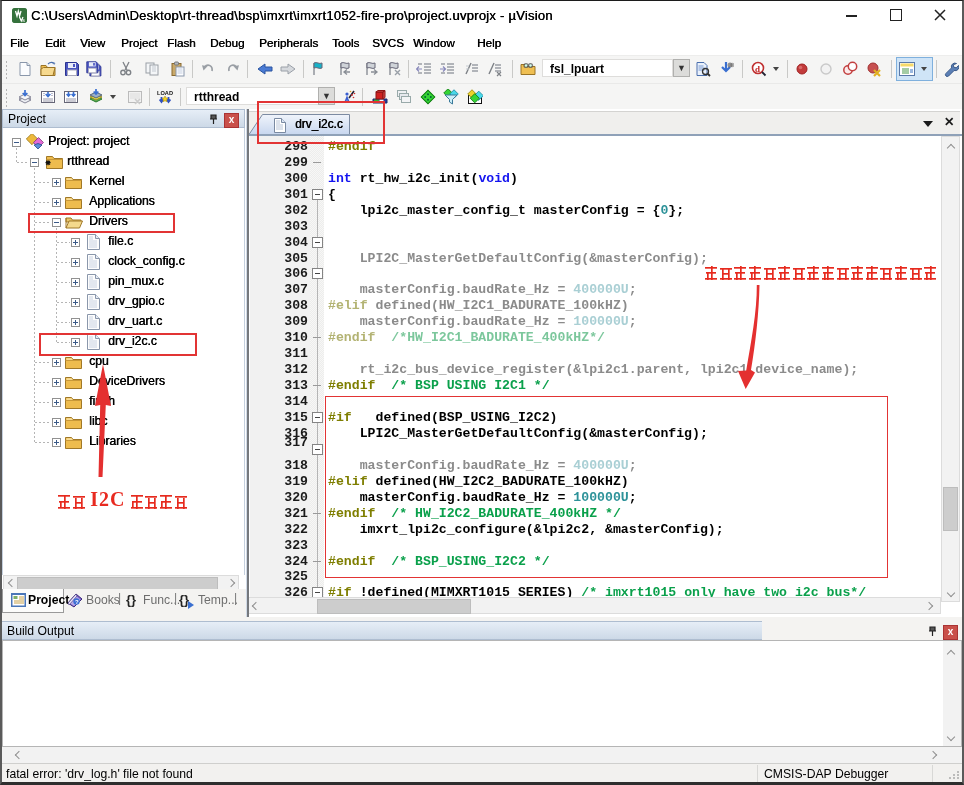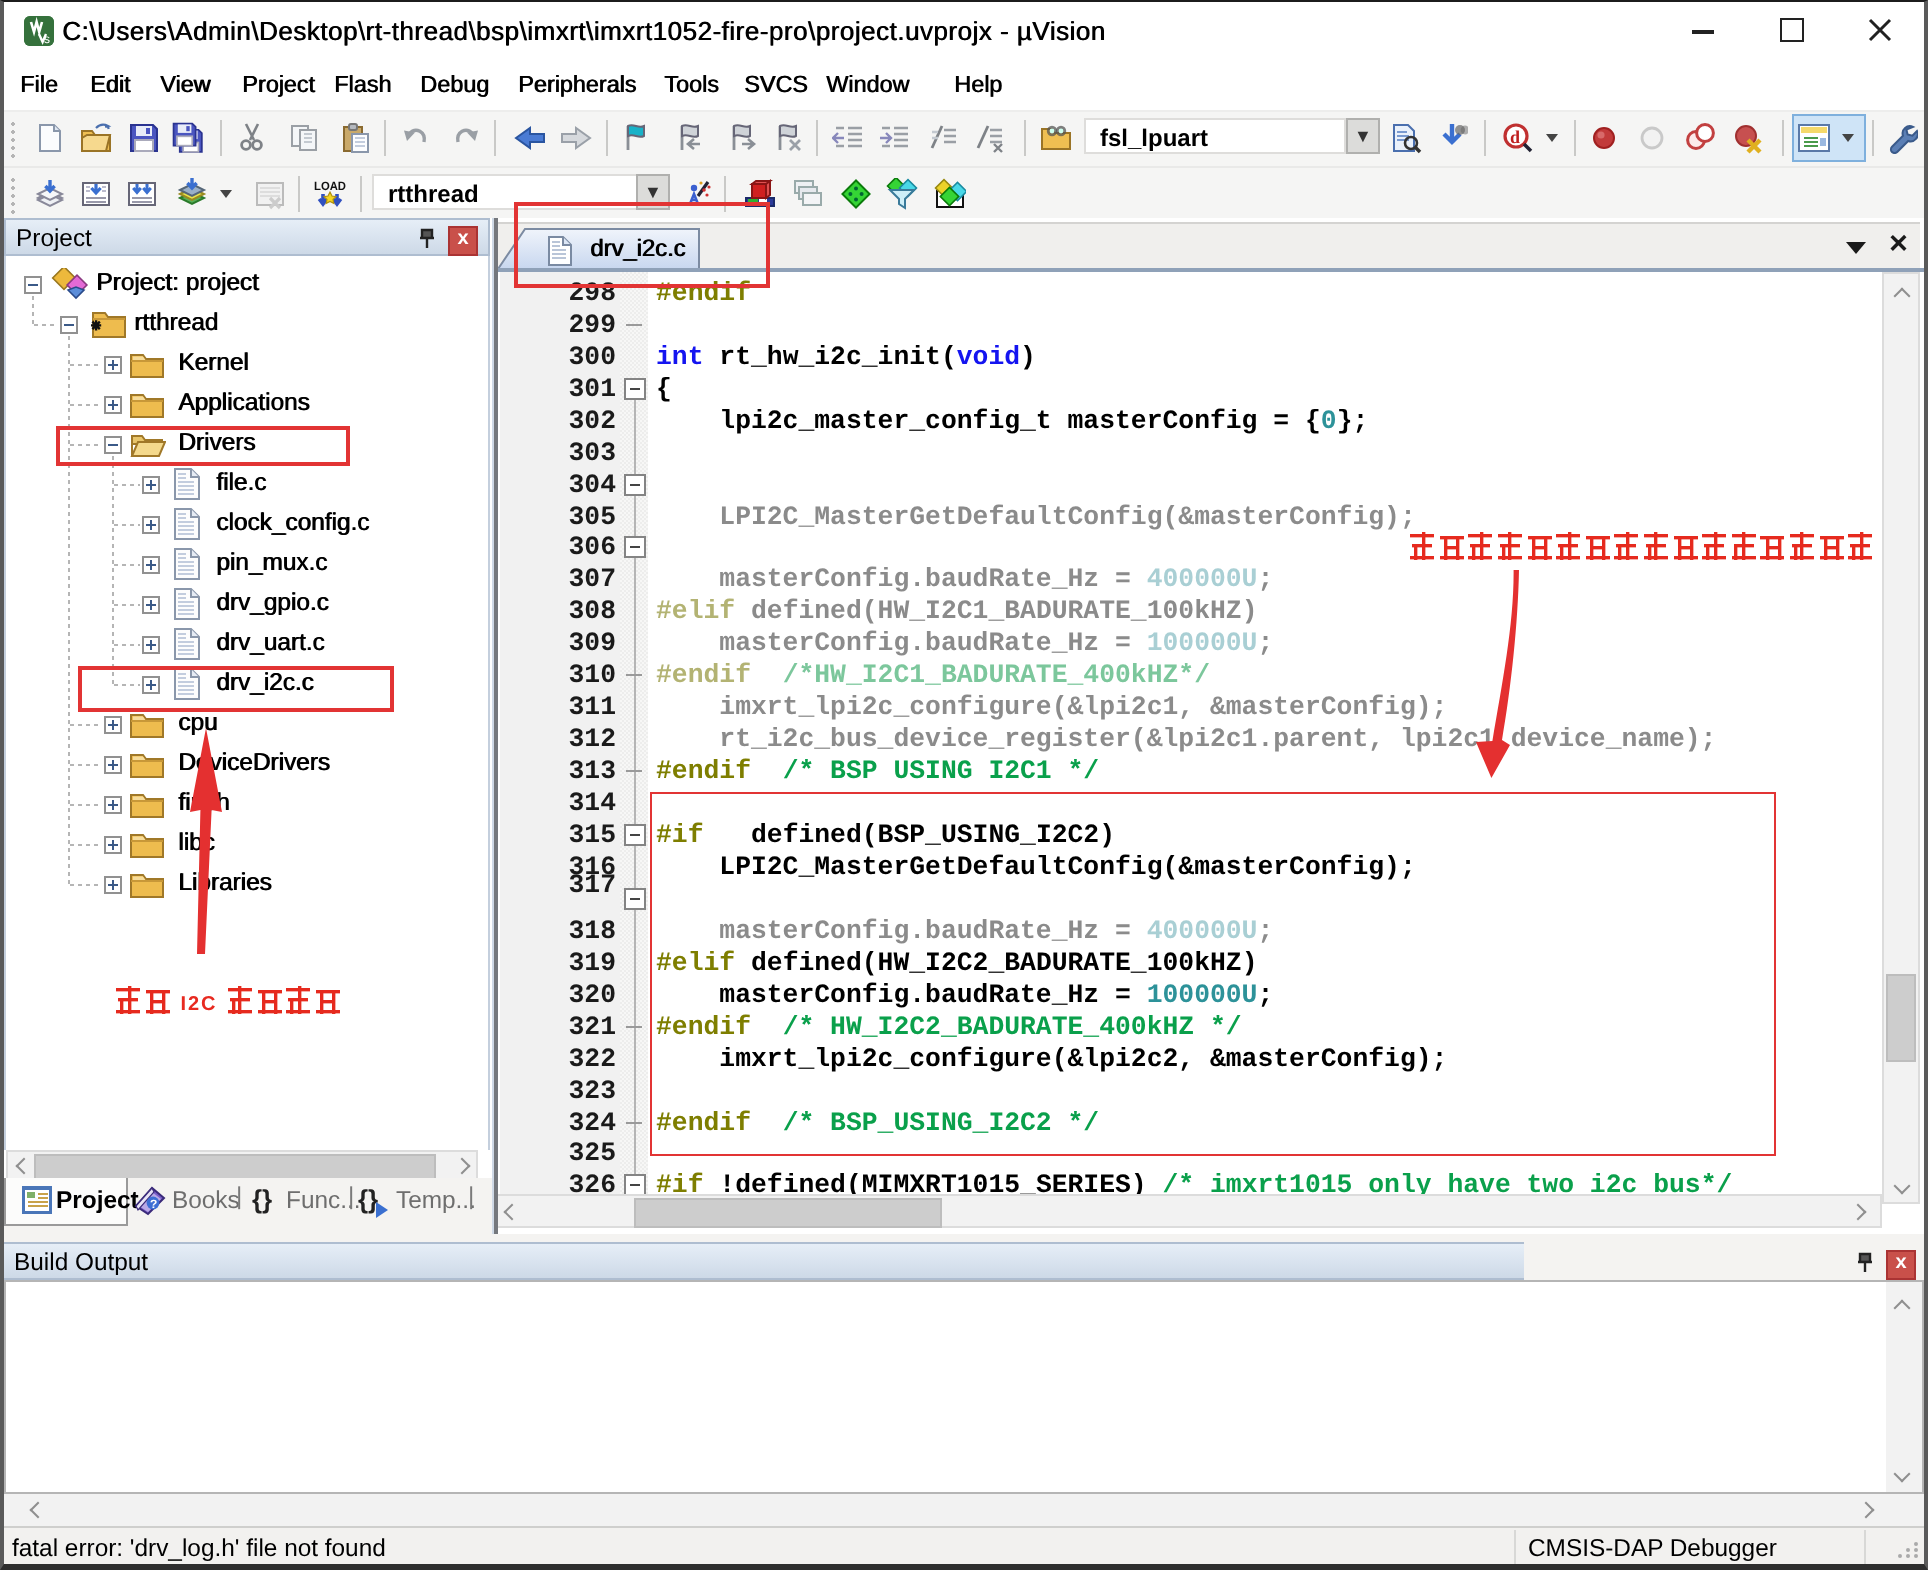--- a/index.html
+++ b/index.html
@@ -656,21 +656,20 @@
 <div class="cl ln" style="left:2px;top:130.4px">306</div>
 <div class="cl ln" style="left:2px;top:146.3px">307</div>
 <div class="cl" style="left:82px;top:146.3px"><span class="gr">    masterConfig.baudRate_Hz = </span><span class="numi">400000U</span><span class="gr">;</span></div>
 <div class="cl ln" style="left:2px;top:162.3px">308</div>
 <div class="cl" style="left:82px;top:162.3px"><span class="ppi">#elif</span><span class="gr"> defined(HW_I2C1_BADURATE_100kHZ)</span></div>
 <div class="cl ln" style="left:2px;top:178.2px">309</div>
 <div class="cl" style="left:82px;top:178.2px"><span class="gr">    masterConfig.baudRate_Hz = </span><span class="numi">100000U</span><span class="gr">;</span></div>
 <div class="cl ln" style="left:2px;top:194.2px">310</div>
 <div class="cl" style="left:82px;top:194.2px"><span class="ppi">#endif</span><span class="gr">  </span><span class="cmi">/*HW_I2C1_BADURATE_400kHZ*/</span></div>
 <div class="cl ln" style="left:2px;top:210.2px">311</div>
-<div class="cl" style="left:82px;top:210.2px"><span class="gr">    imxrt_lpi2c_configure(&amp;lpi2c1, &amp;masterConfig);</span></div>
 <div class="cl ln" style="left:2px;top:226.1px">312</div>
 <div class="cl" style="left:82px;top:226.1px"><span class="gr">    rt_i2c_bus_device_register(&amp;lpi2c1.parent, lpi2c1.device_name);</span></div>
 <div class="cl ln" style="left:2px;top:242.1px">313</div>
 <div class="cl" style="left:82px;top:242.1px"><span class="pp1">#endif</span>  <span class="cmt">/* BSP USING I2C1 */</span></div>
 <div class="cl ln" style="left:2px;top:258.0px">314</div>
 <div class="cl ln" style="left:2px;top:273.9px">315</div>
 <div class="cl" style="left:82px;top:273.9px"><span class="pp1">#if</span>   defined(BSP_USING_I2C2)</div>
 <div class="cl ln" style="left:2px;top:289.9px">316</div>
 <div class="cl" style="left:82px;top:289.9px">    LPI2C_MasterGetDefaultConfig(&amp;masterConfig);</div>
 <div class="cl ln" style="left:2px;top:299px">317</div>
@@ -766,14 +765,14 @@
 <div class="rbox" style="left:28px;top:213px;width:147px;height:20px"></div>
 <div class="rbox" style="left:39px;top:333px;width:158px;height:23px"></div>
 <div class="rbox" style="left:257px;top:101px;width:128px;height:43px;z-index:30"></div>
 <div class="rbox" style="left:325px;top:396px;width:563px;height:182px;border-width:1.5px"></div>
 <svg class="a" style="left:88px;top:360px;z-index:41" width="30" height="122" viewBox="0 0 30 122">
  <polygon points="15,4 7,46 12.2,45 10.5,117 14.5,117 17.8,45 23,46" fill="#e43030"></polygon>
 </svg>
 <svg class="a" style="left:730px;top:282px;z-index:41" width="36" height="112" viewBox="0 0 36 112">
  <path d="M29.5 3 C29 30 25.5 62 21 88 L25 90.5 L15.7 107 L8 89 L16.2 88.5 C21 60 27 30 26.8 3 Z" fill="#e43030"></path>
 </svg>
-<div class="redtxt" style="left:57px;top:493px;font-size:14px"><span class="cj"></span><span class="cj v2"></span><b style="font-family:Liberation Sans, sans-serif;font-size:10px;letter-spacing:1px;margin:0 4px">I2C</b><span class="cj"></span><span class="cj v2"></span><span class="cj"></span><span class="cj v2"></span></div>
+<div class="redtxt" style="left:57px;top:493px;font-size:14px"><span class="cj"></span><span class="cj v2"></span><b style="font-family:Liberation Serif, serif;font-size:20px;letter-spacing:1px;margin:0 4px">I2C</b><span class="cj"></span><span class="cj v2"></span><span class="cj"></span><span class="cj v2"></span></div>
 <div class="redtxt" style="left:704px;top:266px"><span class="cj"></span><span class="cj v2"></span><span class="cj"></span><span class="cj"></span><span class="cj v2"></span><span class="cj"></span><span class="cj v2"></span><span class="cj"></span><span class="cj"></span><span class="cj v2"></span><span class="cj"></span><span class="cj"></span><span class="cj v2"></span><span class="cj"></span><span class="cj v2"></span><span class="cj"></span></div>
 
 </body></html>

